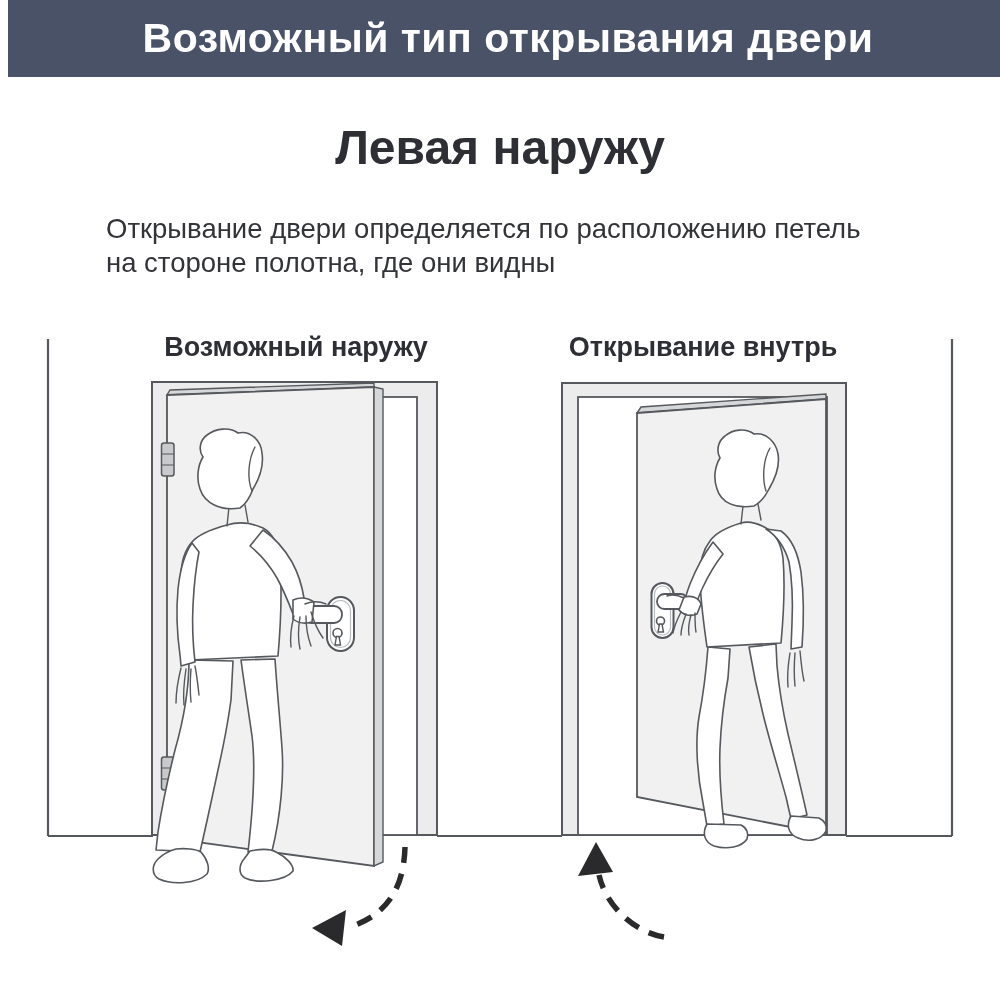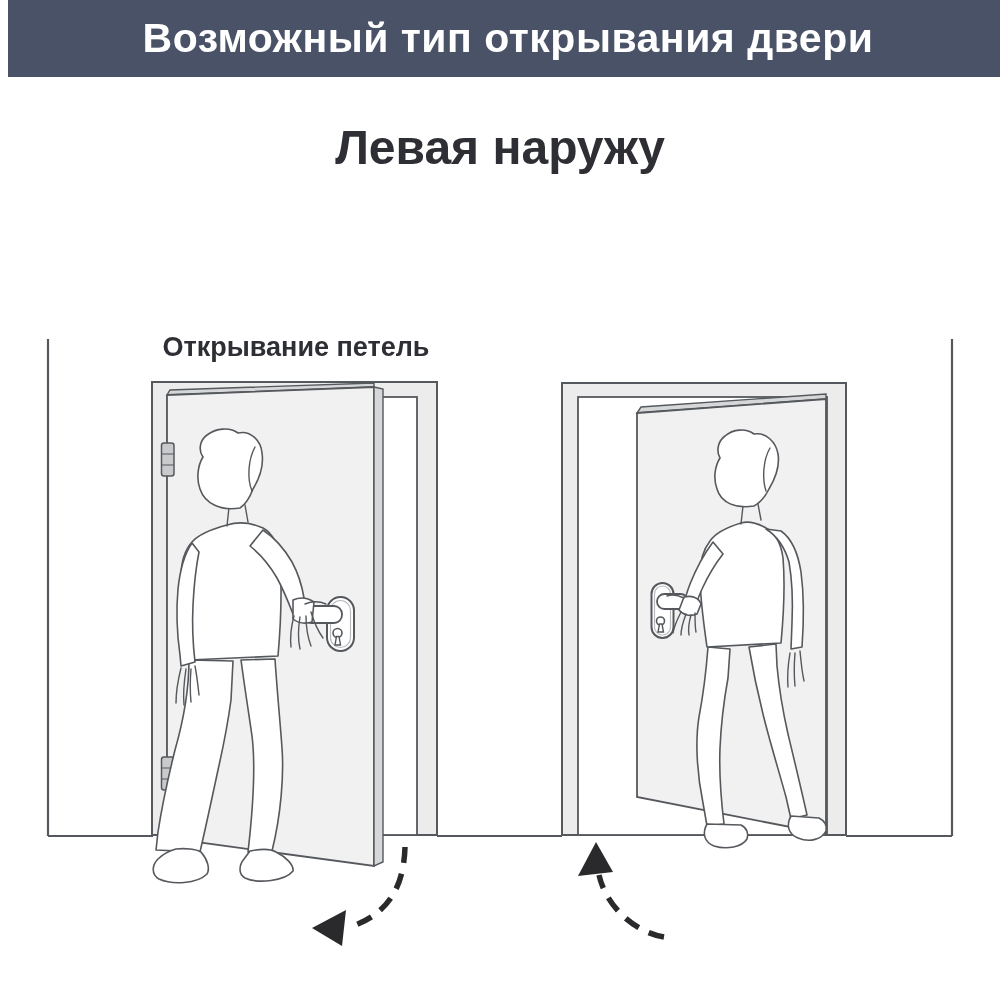--- a/index.html
+++ b/index.html
@@ -30,22 +30,27 @@
 <body>
 
 <div class="stage">
 
   <div class="header">
     <h1>Возможный тип открывания двери</h1>
   </div>
 
   <div class="section-title">Левая наружу</div>
 
+  <div class="description">
+    <div>Открывание двери определяется по расположению петель</div>
+    <div>на стороне полотна, где они видны</div>
+  </div>
 
-  <div class="panel-label left">Открывание петель</div>
+  <div class="panel-label left">Возможный наружу</div>
+  <div class="panel-label right">Открывание внутрь</div>
 
   <svg class="diagram" viewBox="0 0 1000 1000">
 
     <g>
       <line x1="48" y1="339" x2="48" y2="836" stroke="var(--line)" stroke-width="2.2"></line>
       <line x1="952" y1="339" x2="952" y2="836" stroke="var(--line)" stroke-width="2.2"></line>
       <path d="M48,836 L153,836 M437,836 L562,836 M846,836 L952,836" stroke="var(--line)" stroke-width="2.2" fill="none"></path>
     </g>
 
     <g>

